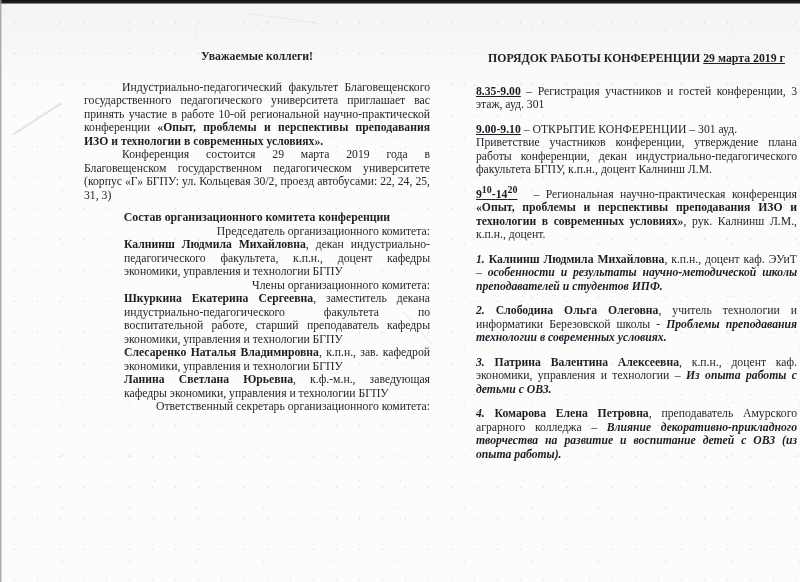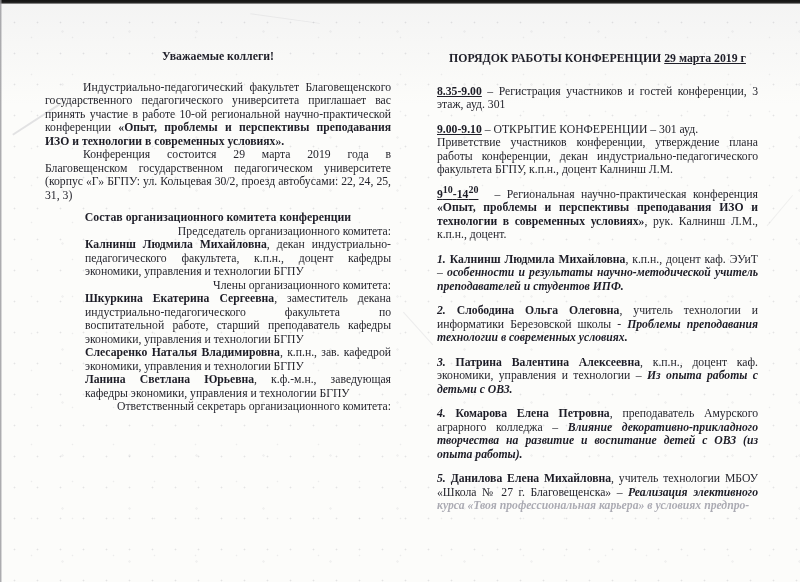--- a/index.html
+++ b/index.html
@@ -19,21 +19,21 @@
   .edge-top{position:absolute;top:0;left:0;width:800px;height:4px;
     background:linear-gradient(180deg,#141414 0%,#1c1c1c 60%,rgba(40,40,40,.35) 100%);}
   .edge-left{position:absolute;top:0;left:0;width:2px;height:582px;
     background:linear-gradient(90deg,#97979b,rgba(170,170,175,.2));}
   .smudge{position:absolute;background:rgba(95,95,110,.16);pointer-events:none;}
   .sm1{top:118px;left:8px;width:58px;height:1.5px;transform:rotate(-33deg);}
   .sm2{top:328px;left:396px;width:44px;height:1.3px;transform:rotate(48deg);opacity:.6;}
   .sm3{top:18px;left:250px;width:70px;height:1.4px;transform:rotate(8deg);opacity:.5;}
   .sm4{top:210px;left:760px;width:40px;height:1.3px;transform:rotate(-50deg);opacity:.5;}
 
-  .col{position:absolute;font-size:11.7px;line-height:13.5px;}
+  .col{position:absolute;font-size:11.7px;line-height:13.5px;margin-left:39px;}
   .col-left{left:45px;top:50px;width:346px;}
   .col-right{left:437px;top:52px;width:321px;}
 
   h3{font-size:11.8px;line-height:13.5px;margin:0;text-align:center;font-weight:bold;color:#1f1f29;}
   .greet{margin-bottom:17px;}
   .order{margin-bottom:19px;}
   p{margin:0;text-align:justify;}
   .p-ind{text-indent:38px;}
   .committee-head{margin-top:9px;}
   .label{text-align:right;}
@@ -84,23 +84,22 @@
   <div class="col col-right">
     <h3 class="order"><span>ПОРЯДОК РАБОТЫ КОНФЕРЕНЦИИ </span><span class="date-underline">29 марта 2019 г</span></h3>
 
     <p class="slot"><span class="time">8.35-9.00</span><span> – Регистрация участников и гостей конференции, 3 этаж, ауд. 301</span></p>
 
     <p class="slot-head"><span class="time">9.00-9.10</span><span> – ОТКРЫТИЕ КОНФЕРЕНЦИИ – 301 ауд.</span></p>
     <p class="slot">Приветствие участников конференции, утверждение плана работы конференции, декан индустриально-педагогического факультета БГПУ, к.п.н., доцент Калнинш Л.М.</p>
 
     <p class="slot"><span class="time"><span>9</span><sup>10</sup><span>-</span><span>14</span><sup>20</sup></span><span class="lead-gap">– Региональная научно-практическая конференция </span><b>«Опыт, проблемы и перспективы преподавания ИЗО и технологии в современных условиях»</b><span>, рук. Калнинш Л.М., к.п.н., доцент.</span></p>
 
-    <p class="item"><span class="num">1.</span> <b>Калнинш Людмила Михайловна</b><span>, к.п.н., доцент каф. ЭУиТ – </span><span class="topic">особенности и результаты научно-методической учитель преподавателей и студентов ИПФ.</span></p>
+    <p class="item"><span class="num">1.</span> <b>Калнинш Людмила Михайловна</b><span>, к.п.н., доцент каф. ЭУиТ – </span><span class="topic">особенности и результаты научно-методической школы преподавателей и студентов ИПФ.</span></p>
 
     <p class="item"><span class="num">2.</span> <b>Слободина Ольга Олеговна</b><span>, учитель технологии и информатики Березовской школы - </span><span class="topic">Проблемы преподавания технологии в современных условиях.</span></p>
 
     <p class="item"><span class="num">3.</span> <b>Патрина Валентина Алексеевна</b><span>, к.п.н., доцент каф. экономики, управления и технологии – </span><span class="topic">Из опыта работы с детьми с ОВЗ.</span></p>
 
     <p class="item"><span class="num">4.</span> <b>Комарова Елена Петровна</b><span>, преподаватель Амурского аграрного колледжа – </span><span class="topic">Влияние декоративно-прикладного творчества на развитие и воспитание детей с ОВЗ (из опыта работы).</span></p>
 
-    <p class="item"><span class="num">5.</span> <b>Данилова Елена Михайловна</b><span>, учитель технологии МБОУ «Школа № 27 г. Благовещенска» – </span><span class="topic">Реализация элективного </span><span class="topic faded">курса «Твоя профессиональная карьера» в условиях предпро-</span></p>
   </div>
 </div>
 
 </body></html>

